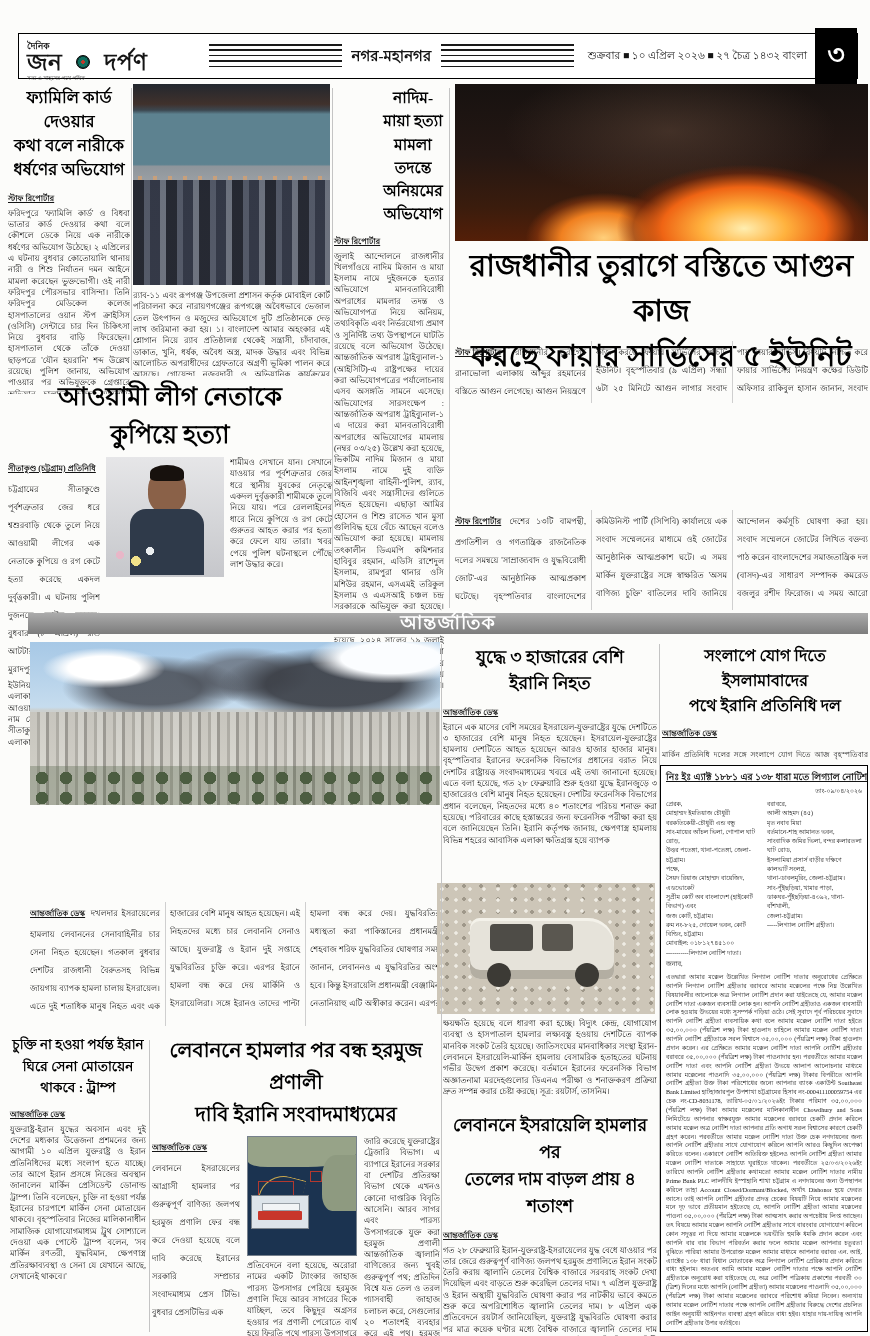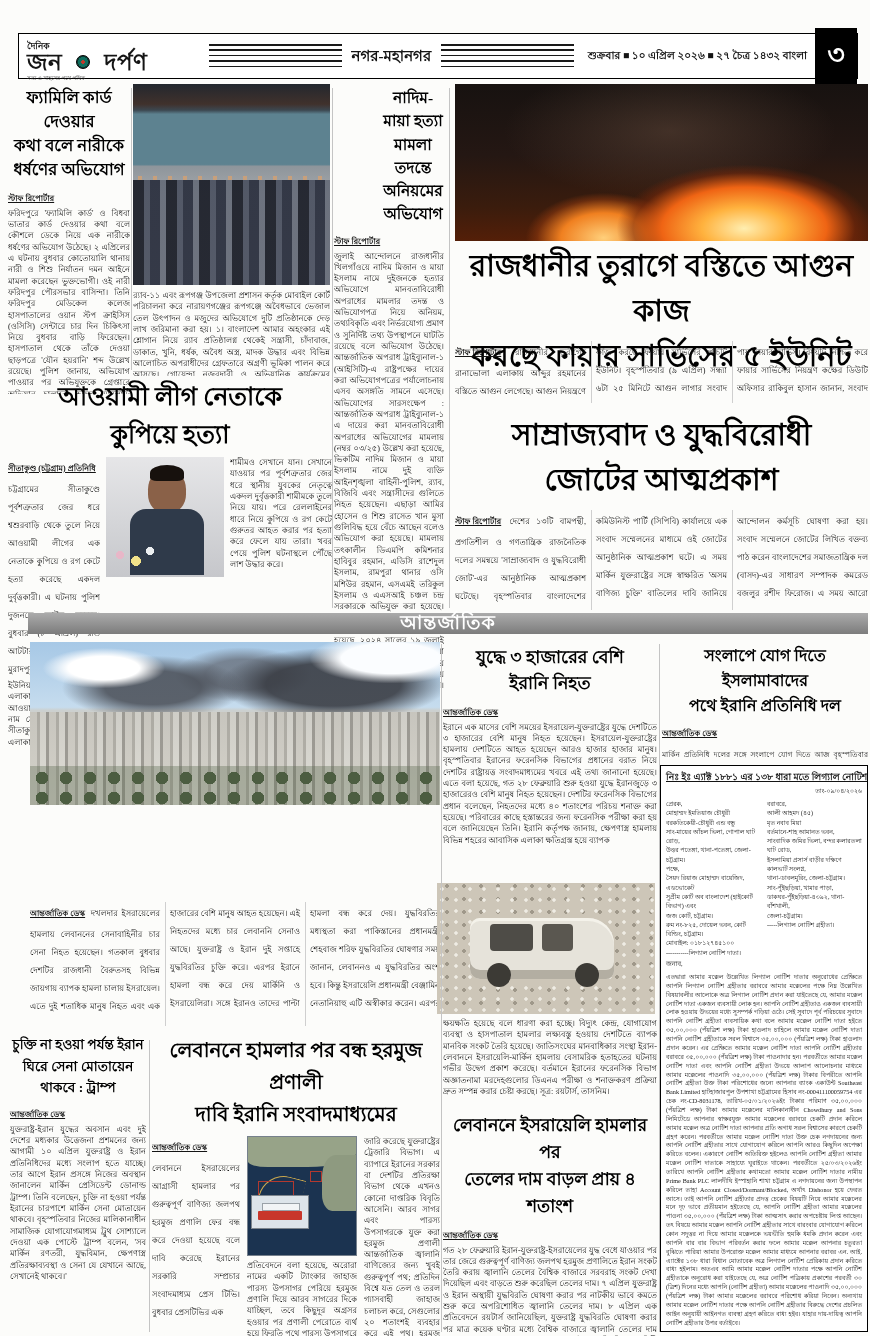--- a/index.html
+++ b/index.html
@@ -18,21 +18,21 @@
   .masthead { position:absolute; left:18px; top:33px; width:838px; height:44px; border:1.6px solid #000;
               display:flex; align-items:center; background:#fff; }
   .logo-block { width:172px; padding-left:8px; line-height:1;margin-top:11px; }
   .brand-small { font-size:9px; font-weight:bold; }
   .brand-row { display:flex; align-items:center; gap:14px; font-size:23px; font-weight:bold; letter-spacing:.5px; }
   .brand-dot { width:12px; height:12px; border-radius:50%; border:1.5px solid #000;
                background:radial-gradient(circle at 50% 50%, #c0392b 0 2px, #0f6e5e 2px 5px, #0b3c36 5px); }
   .tagline { font-size:5.5px; color:#333; margin-top:2px; }
   .rules { height:24px; flex:1; background:repeating-linear-gradient(180deg,#1a1a1a 0 1.6px, transparent 1.6px 5.4px); margin:0 10px; }
   .section-name { font-size:15px; font-weight:bold; white-space:nowrap; }
-  .dateline { font-size:10.5px; font-weight:bold; white-space:nowrap; padding:0 50px 0 4px; }
+  .dateline { font-size:10.5px; font-weight:normal; white-space:nowrap; padding:0 50px 0 4px; }
   .pagenum { position:absolute; right:0; top:-6px; height:56px; width:42px; background:#000; color:#fff;
              display:flex; align-items:center; justify-content:center; font-size:27px; font-weight:bold; }
 
   
   .banner { position:absolute; left:28px; top:613px; width:840px; height:21px;
             background:linear-gradient(180deg,#ababab,#7c7c7c); color:#fff; font-weight:bold;
             font-size:19px; display:flex; align-items:center; justify-content:center; letter-spacing:1px; }
 
   
   .raid-photo { left:133px; top:84px; width:197px; height:201px;
@@ -152,22 +152,20 @@
   </div>
 
   <div class="photo fire-photo"></div>
   <div class="abs headline h-fire" style="left:455px; top:243px; width:413px;">রাজধানীর তুরাগে বস্তিতে আগুন কাজ
 করছে ফায়ার সার্ভিসের ৫ ইউনিট</div>
   <div class="abs body-box cols3" style="left:455px; top:341px; width:413px; height:62px;">
     <span class="byline">স্টাফ রিপোর্টার</span>
     <span class="bt">রাজধানীর তুরাগের রানাভোলা এলাকায় আব্দুর রহমানের বস্তিতে আগুন লেগেছে। আগুন নিয়ন্ত্রণে কাজ করছে ফায়ার সার্ভিসের পাঁচটি ইউনিট। বৃহস্পতিবার (৯ এপ্রিল) সন্ধ্যা ৬টা ২৫ মিনিটে আগুন লাগার সংবাদ পায় ফায়ার সার্ভিস। বিষয়টি নিশ্চিত করে ফায়ার সার্ভিসের নিয়ন্ত্রণ কক্ষের ডিউটি অফিসার রাকিবুল হাসান জানান, সংবাদ পাওয়ার পরপরই ঘটনাস্থলে পাঁচটি ইউনিট পাঠানো হয় এবং তারা আগুন নিয়ন্ত্রণে কাজ করছে। তিনি আরও জানান, প্রাথমিকভাবে আগুন লাগার কারণ এবং ক্ষয়ক্ষতির পরিমাণ জানা যায়নি। এছাড়া এখন পর্যন্ত হতাহত হওয়ার কোনো খবর পাওয়া যায়নি।</span>
   </div>
 
-  <div class="abs headline h-coalition" style="left:455px; top:412px; width:413px;">সাম্রাজ্যবাদ ও যুদ্ধবিরোধী
-জোটের আত্মপ্রকাশ</div>
   <div class="abs body-box cols3" style="left:455px; top:510px; width:413px; height:100px;">
     <span class="byline">স্টাফ রিপোর্টার</span>
     <span class="bt">দেশের ১৩টি বামপন্থী, প্রগতিশীল ও গণতান্ত্রিক রাজনৈতিক দলের সমন্বয়ে 'সাম্রাজ্যবাদ ও যুদ্ধবিরোধী জোট'-এর আনুষ্ঠানিক আত্মপ্রকাশ ঘটেছে। বৃহস্পতিবার বাংলাদেশের কমিউনিস্ট পার্টি (সিপিবি) কার্যালয়ে এক সংবাদ সম্মেলনের মাধ্যমে ওই জোটের আনুষ্ঠানিক আত্মপ্রকাশ ঘটে। এ সময় মার্কিন যুক্তরাষ্ট্রের সঙ্গে স্বাক্ষরিত 'অসম বাণিজ্য চুক্তি' বাতিলের দাবি জানিয়ে আন্দোলন কর্মসূচি ঘোষণা করা হয়। সংবাদ সম্মেলনে জোটের লিখিত বক্তব্য পাঠ করেন বাংলাদেশের সমাজতান্ত্রিক দল (বাসদ)-এর সাধারণ সম্পাদক কমরেড বজলুর রশীদ ফিরোজ। এ সময় আরো উপস্থিত ছিলেন সিপিবির সভাপতি মোহাম্মদ শাহ আলম, বাংলাদেশের সাম্যবাদী আন্দোলন কেন্দ্রীয় পাঠচক্র ফোরামের সমন্বয়ক শুভ্রাংশু চক্রবর্তী, বাংলাদেশ জাসদের স্থায়ী কমিটির সদস্য ডা. মুশতাক হোসেন, বিপ্লবী কমিউনিস্ট লীগের সাধারণ সম্পাদক ইকবাল কবির জাহিদ, গণতান্ত্রিক বিপ্লবী পার্টির সাধারণ সম্পাদক মোশরেফা মিশু, বাসদ (মার্ক্সবাদী) সমন্বয়ক মাসুদ রানা, বাসদ (মাহবুব) সাধারণ সম্পাদক হারুনুর রশীদ ভূইয়া, গণমুক্তি ইউনিয়নের আহ্বায়ক নাসিরউদ্দীন নাসু, সোশ্যালিস্ট পার্টির সভাপতি সৈয়দ হারুন অর রশীদ, জাতীয় গণফ্রন্টের ভারপ্রাপ্ত সমন্বয়ক রজত হুদা, বাংলাদেশের সোশ্যালিস্ট পার্টির সাধারণ সম্পাদক শহীদুল ইসলাম প্রমুখ। সংবাদ সম্মেলনে ঘোষিত কর্মসূচির মধ্যে রয়েছে, আগামীকাল ১১ এপ্রিল সারা দেশে জেলায়-উপজেলায় বিক্ষোভ সমাবেশ ও মিছিল, ১৬ থেকে ২২ এপ্রিল দেশব্যাপী 'প্রচার সপ্তাহ' উপলক্ষে জেলা-উপজেলাসহ সব পর্যায়ে পদযাত্রা, সমাবেশ, বিক্ষোভ মিছিল, পোস্টার, লিফলেট, দেয়াল লিখনসহ প্রচার কর্মসূচি এবং আগামী ২৭ এপ্রিল বিকেল ৩টায় জাতীয় প্রেস ক্লাবের সামনে সমাবেশ শেষে জাতীয় সংসদ অভিমুখে বিক্ষোভ মিছিল ও স্পিকারের কাছে স্মারকলিপি পেশ এবং সংসদ সদস্যদের প্রতি খোলা চিঠি দেওয়া হবে।</span>
   </div>
 
   <div class="abs" style="left:8px; top:378px; width:324px; height:234px;">
     <div class="headline h-awami">আওয়ামী লীগ নেতাকে
 কুপিয়ে হত্যা</div>
     <div style="display:flex; gap:6px; margin-top:4px;">
       <div style="width:92px;" class="body-box">

